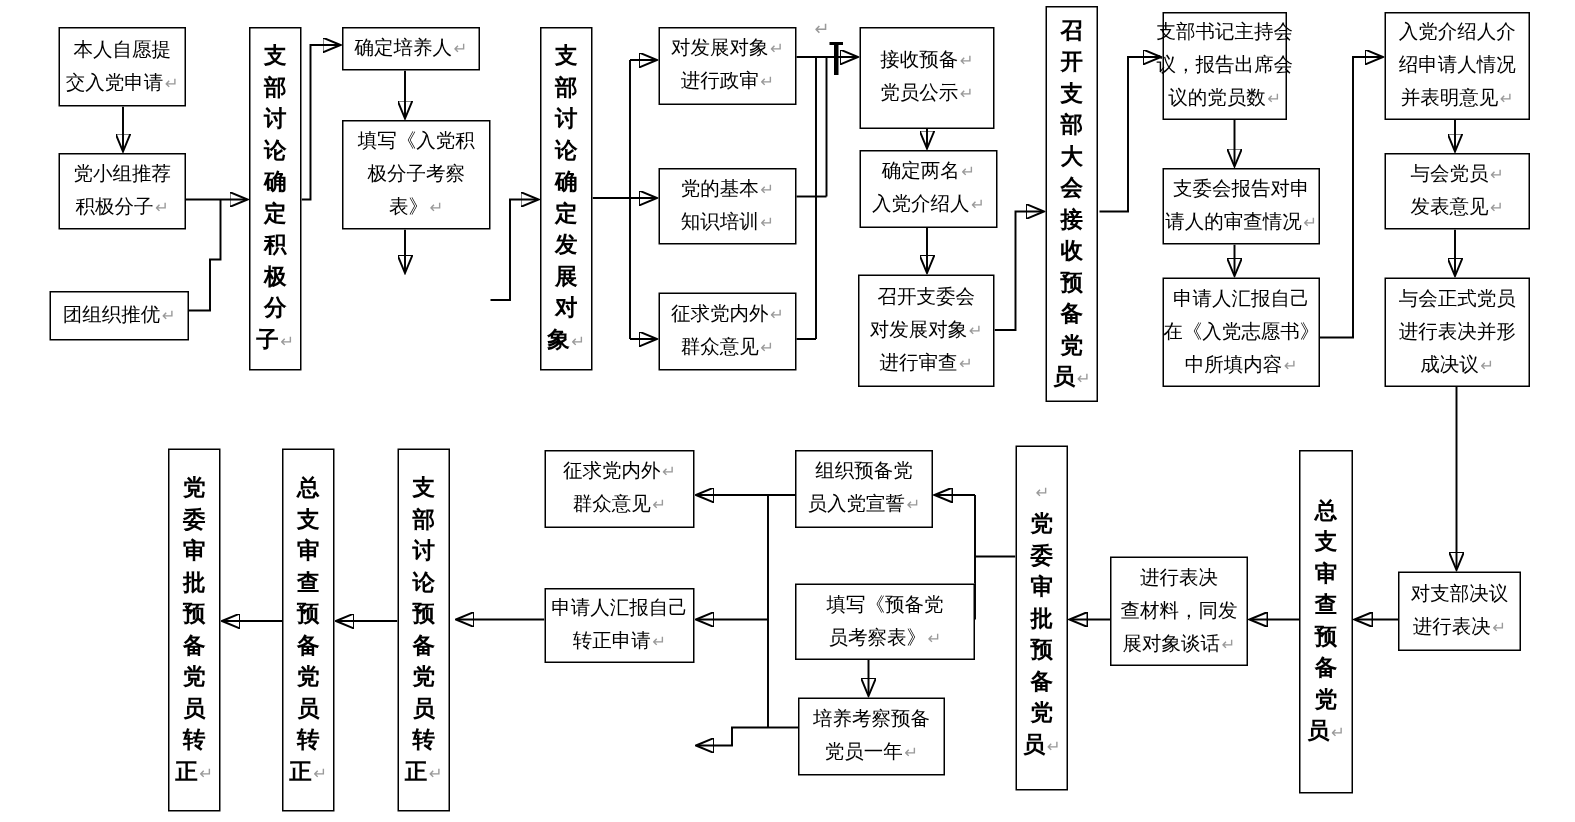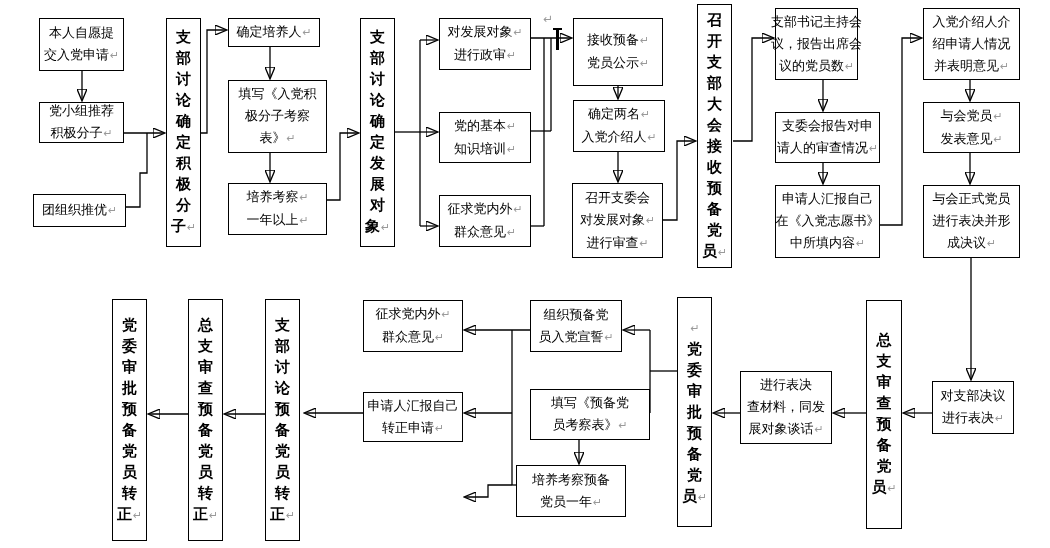--- a/index.html
+++ b/index.html
@@ -79,21 +79,21 @@
     <path class="arrow" d="M512,485 H488 V497 H465"></path>
     <path class="arrow" d="M363,413 H305"></path>
     <path class="arrow" d="M265,414 H225"></path>
     <path class="arrow" d="M188,414 H149"></path>
   </svg>
 
   <div class="node" style="left:39px;top:18px;width:85px;height:53px">
       <div class="ln">本人自愿提</div>
       <div class="ln">交入党申请<span class="crlf">↵</span></div>
     </div>
-  <div class="node" style="left:39px;top:102px;width:85px;height:41px">
+  <div class="node" style="left:39px;top:102px;width:85px;height:51px">
       <div class="ln">党小组推荐</div>
       <div class="ln">积极分子<span class="crlf">↵</span></div>
     </div>
   <div class="node" style="left:33px;top:194px;width:93px;height:33px">
       <div class="ln">团组织推优<span class="crlf">↵</span></div>
     </div>
   <div class="vnode" style="left:166px;top:18px;width:35px;height:229px">
       <div class="ln">支</div>
       <div class="ln">部</div>
       <div class="ln">讨</div>
@@ -106,24 +106,20 @@
       <div class="ln">子<span class="crlf">↵</span></div>
     </div>
   <div class="node" style="left:228px;top:18px;width:92px;height:29px">
       <div class="ln">确定培养人<span class="crlf">↵</span></div>
     </div>
   <div class="node" style="left:228px;top:80px;width:99px;height:73px">
       <div class="ln">填写《入党积</div>
       <div class="ln">极分子考察</div>
       <div class="ln">表》<span class="crlf">↵</span></div>
     </div>
-  <div class="node" style="left:228px;top:183px;width:99px;height:52px">
-      <div class="ln">培养考察<span class="crlf">↵</span></div>
-      <div class="ln">一年以上<span class="crlf">↵</span></div>
-    </div>
   <div class="vnode" style="left:360px;top:18px;width:35px;height:229px">
       <div class="ln">支</div>
       <div class="ln">部</div>
       <div class="ln">讨</div>
       <div class="ln">论</div>
       <div class="ln">确</div>
       <div class="ln">定</div>
       <div class="ln">发</div>
       <div class="ln">展</div>
       <div class="ln">对</div>
@@ -228,21 +224,21 @@
       <div class="ln">员<span class="crlf">↵</span></div>
     </div>
   <div class="node" style="left:530px;top:300px;width:92px;height:52px">
       <div class="ln">组织预备党</div>
       <div class="ln">员入党宣誓<span class="crlf">↵</span></div>
     </div>
   <div class="node" style="left:530px;top:389px;width:120px;height:51px">
       <div class="ln">填写《预备党</div>
       <div class="ln">员考察表》<span class="crlf">↵</span></div>
     </div>
-  <div class="node" style="left:516px;top:465px;width:110px;height:52px">
+  <div class="node" style="left:532px;top:465px;width:98px;height:52px">
       <div class="ln">培养考察预备</div>
       <div class="ln">党员一年<span class="crlf">↵</span></div>
     </div>
   <div class="node" style="left:363px;top:300px;width:100px;height:52px">
       <div class="ln">征求党内外<span class="crlf">↵</span></div>
       <div class="ln">群众意见<span class="crlf">↵</span></div>
     </div>
   <div class="node" style="left:363px;top:392px;width:100px;height:50px">
       <div class="ln">申请人汇报自己</div>
       <div class="ln">转正申请<span class="crlf">↵</span></div>

